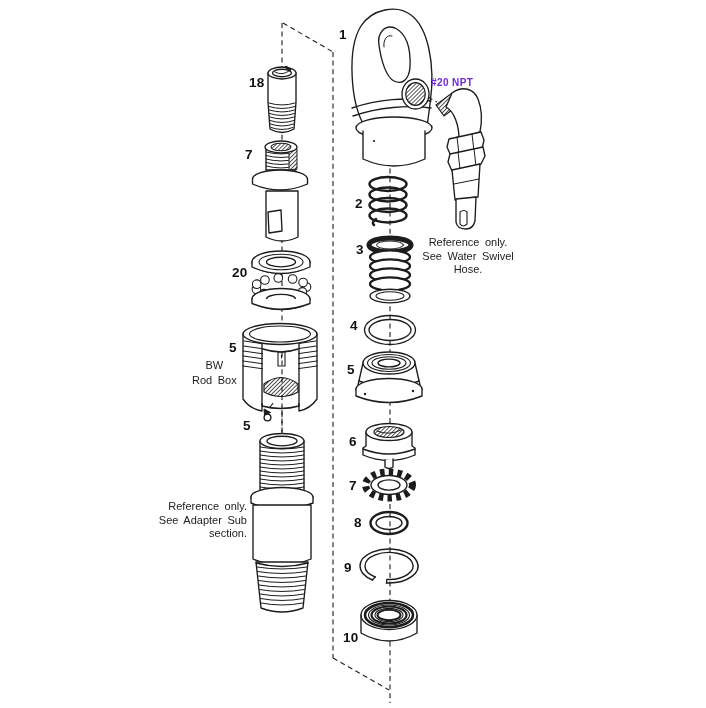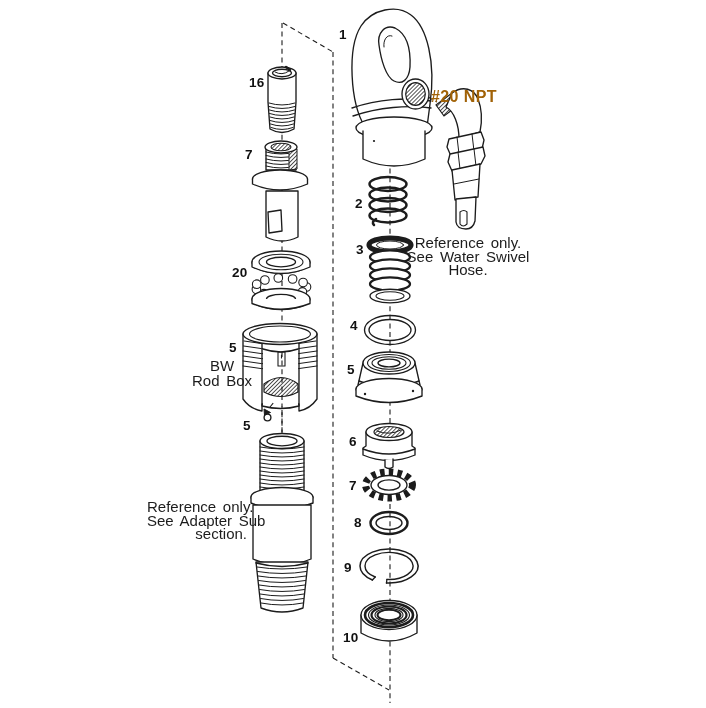--- a/index.html
+++ b/index.html
@@ -5,23 +5,23 @@
   html,body{margin:0;padding:0;background:#fff;}
   .stage{
     position:relative;width:706px;height:708px;background:#ffffff;
     font-family:"Liberation Sans",sans-serif;overflow:hidden;
   }
   .stage svg{position:absolute;left:0;top:0;}
   .ln{fill:none;stroke:#1c1c1c;stroke-width:1.35;stroke-linecap:round;stroke-linejoin:round;}
   .lnf{fill:#ffffff;stroke:#1c1c1c;stroke-width:1.35;stroke-linecap:round;stroke-linejoin:round;}
   .dash{fill:none;stroke:#1c1c1c;stroke-width:1.1;stroke-dasharray:5 3.6;stroke-linecap:butt;}
   .plabel{position:absolute;font-size:13.5px;font-weight:bold;color:#111;letter-spacing:.3px;}
-  .note{position:absolute;font-size:15px;color:#1c1c1c;line-height:13.5px;word-spacing:2.5px;}
+  .note{position:absolute;font-size:11px;color:#1c1c1c;line-height:13.5px;word-spacing:2.5px;}
   .note div{white-space:nowrap;}
-  .npt{position:absolute;font-size:16px;font-weight:bold;color:#a16207;letter-spacing:.4px;white-space:nowrap;margin-top:11px;}
+  .npt{position:absolute;font-size:10px;font-weight:bold;color:#6d28d9;letter-spacing:.4px;white-space:nowrap;}
 </style>
 </head>
 <body>
 
 <div class="stage">
 
 <svg width="706" height="708" viewBox="0 0 706 708">
   <defs>
     <pattern id="hatch" patternUnits="userSpaceOnUse" width="2.8" height="2.8" patternTransform="rotate(45)">
       <rect width="2.8" height="2.8" fill="#ffffff"></rect>
@@ -226,21 +226,21 @@
 <span class="plabel" style="left:339px;top:27px">1</span>
 <span class="plabel" style="left:355px;top:196px">2</span>
 <span class="plabel" style="left:356px;top:242px">3</span>
 <span class="plabel" style="left:350px;top:318px">4</span>
 <span class="plabel" style="left:347px;top:362px">5</span>
 <span class="plabel" style="left:349px;top:434px">6</span>
 <span class="plabel" style="left:349px;top:478px">7</span>
 <span class="plabel" style="left:354px;top:515px">8</span>
 <span class="plabel" style="left:344px;top:560px">9</span>
 <span class="plabel" style="left:343px;top:630px">10</span>
-<span class="plabel" style="left:249px;top:75px">16</span>
+<span class="plabel" style="left:249px;top:75px">18</span>
 <span class="plabel" style="left:245px;top:147px">7</span>
 <span class="plabel" style="left:232px;top:265px">20</span>
 <span class="plabel" style="left:229px;top:340px">5</span>
 <span class="plabel" style="left:243px;top:418px">5</span>
 
 <span class="npt" style="left:431px;top:77px">#20 NPT</span>
 
 <div class="note" style="left:406px;top:236px;width:124px;text-align:center">
   <div>Reference only.</div>
   <div>See Water Swivel</div>

